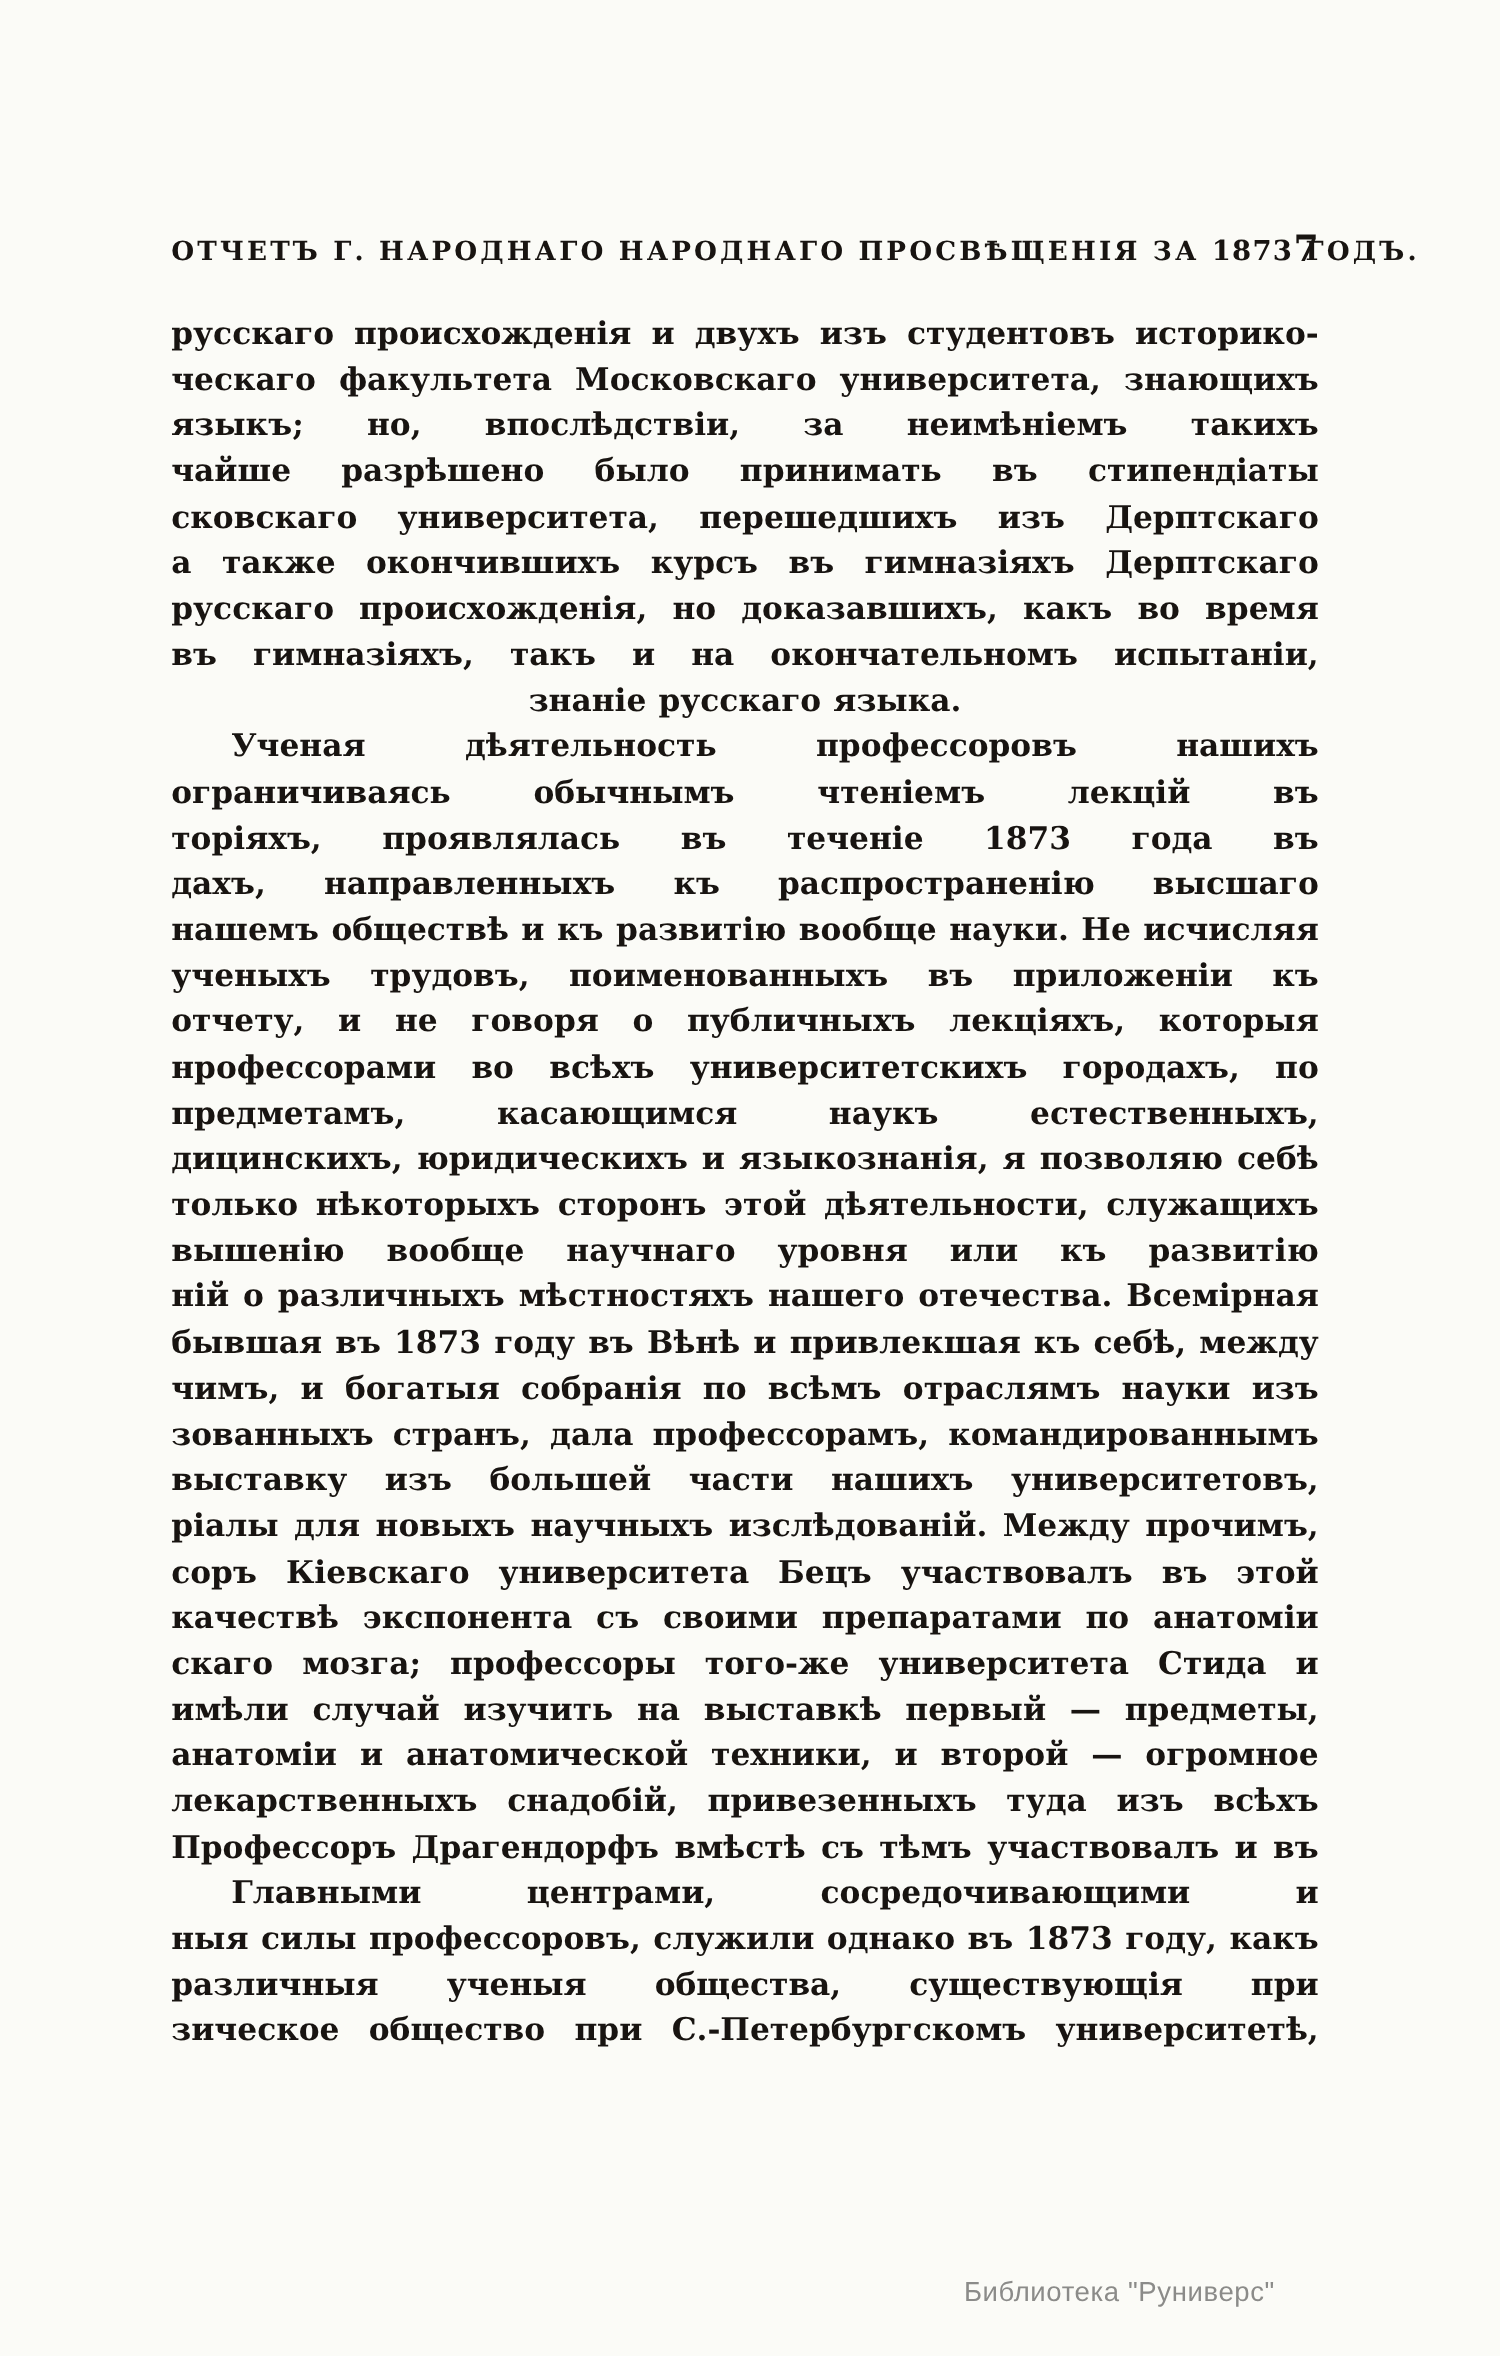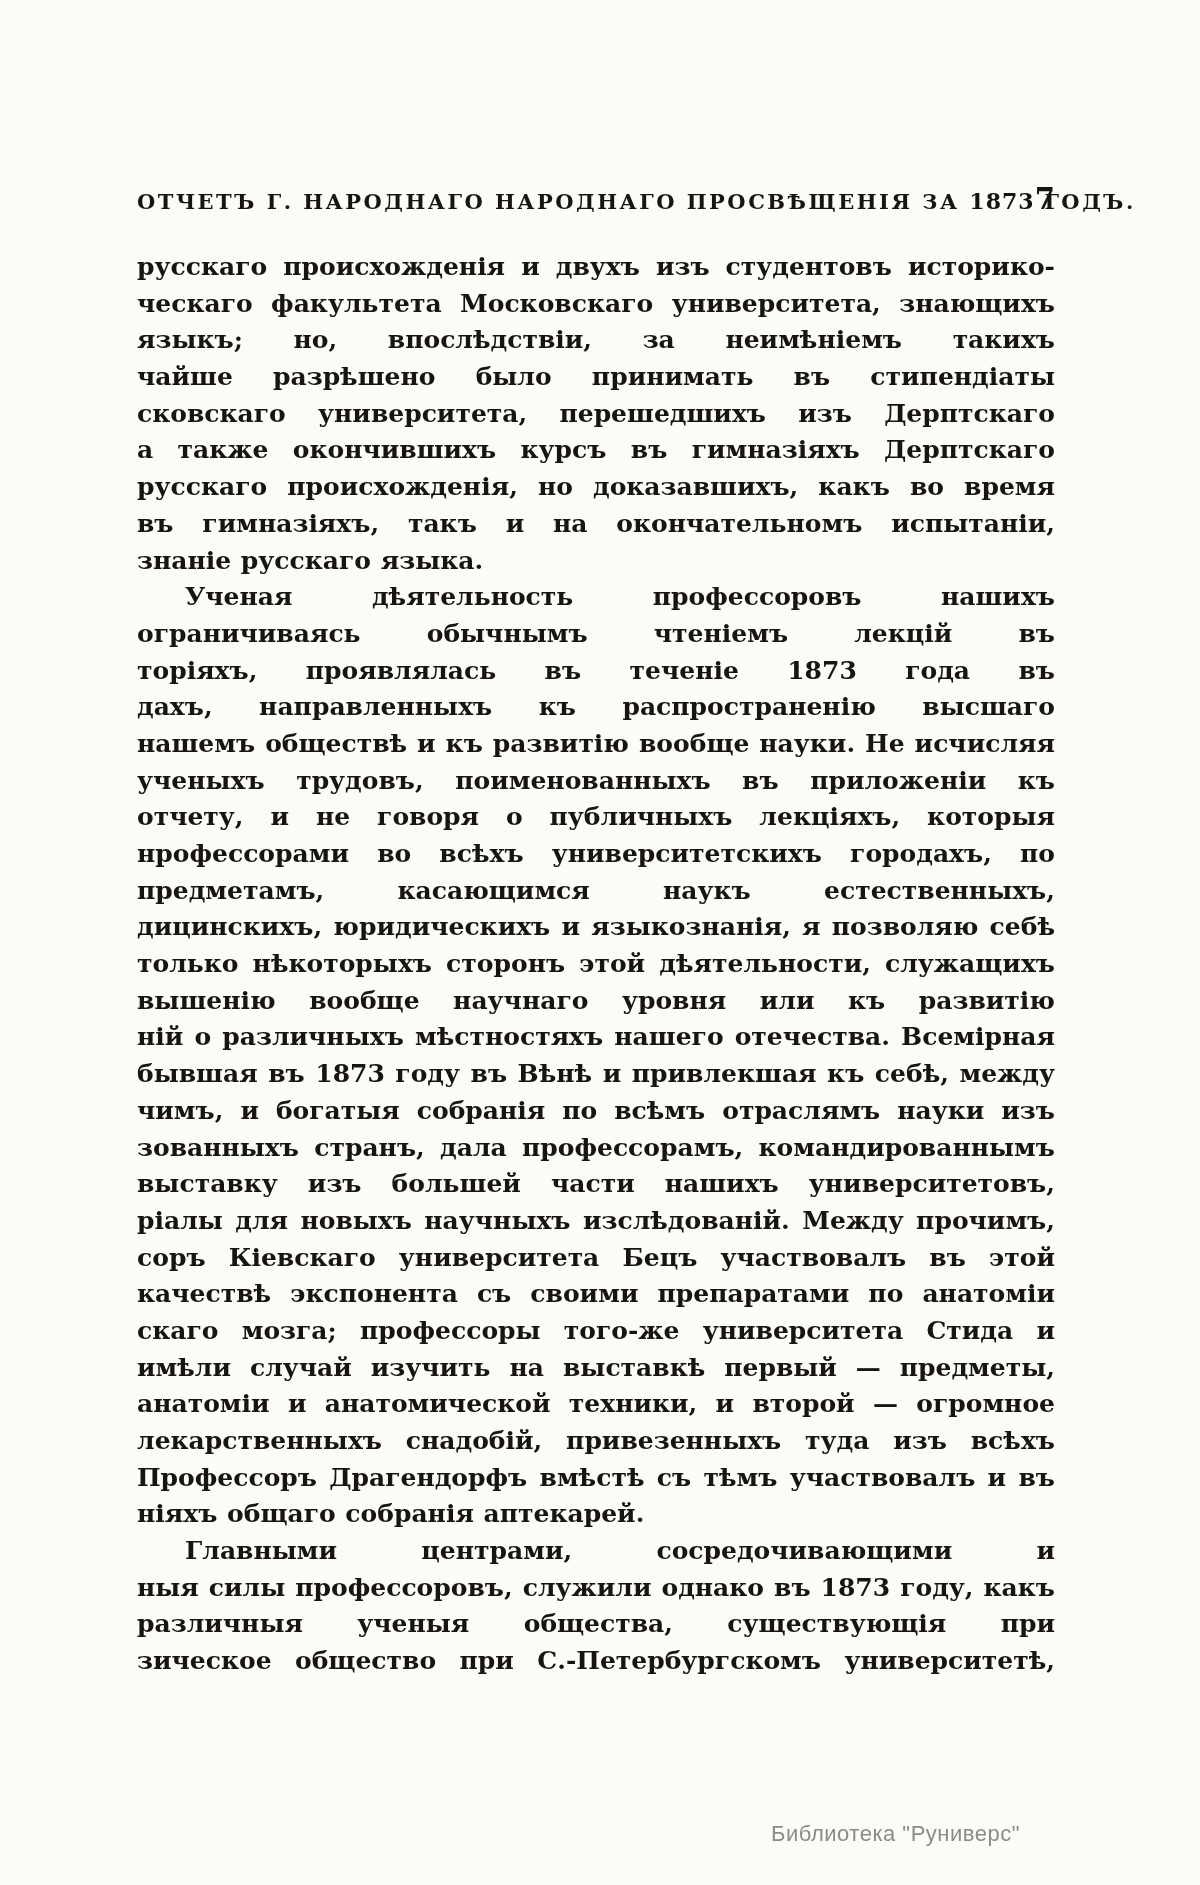--- a/index.html
+++ b/index.html
@@ -40,21 +40,21 @@
     top: 249px;
     left: 137px;
     width: 918px;
     font-size: 25px;
     font-weight: 700;
   }
   .line {
     line-height: 36.7px;
     height: 36.7px;
     overflow: hidden;
-    text-align: left;
+    text-align: center;
     word-spacing: 1px;
   }
   .line.just {
     text-align: justify;
     text-align-last: justify;
   }
   .line.indent { text-indent: 48px; }
   .watermark {
     position: absolute;
     top: 1821px;
@@ -105,21 +105,20 @@
       <div class="line just">зованныхъ странъ, дала профессорамъ, командированнымъ на эту</div>
       <div class="line just">выставку изъ большей части нашихъ университетовъ, обильные мате-</div>
       <div class="line just">ріалы для новыхъ научныхъ изслѣдованій. Между прочимъ, профес-</div>
       <div class="line just">соръ Кіевскаго университета Бецъ участвовалъ въ этой выставкѣ въ</div>
       <div class="line just">качествѣ экспонента съ своими препаратами по анатоміи человѣче-</div>
       <div class="line just">скаго мозга; профессоры того-же университета Стида и Драгендорфъ</div>
       <div class="line just">имѣли случай изучить на выставкѣ первый — предметы, касающіеся</div>
       <div class="line just">анатоміи и анатомической техники, и второй — огромное собраніе</div>
       <div class="line just">лекарственныхъ снадобій, привезенныхъ туда изъ всѣхъ частей свѣта.</div>
       <div class="line just">Профессоръ Драгендорфъ вмѣстѣ съ тѣмъ участвовалъ и въ засѣда-</div>
-      <div class="line">ніяхъ общаго собранія аптекарей.</div>
       <div class="line just indent">Главными центрами, сосредочивающими и направляющими уче-</div>
       <div class="line just">ныя силы профессоровъ, служили однако въ 1873 году, какъ и прежде,</div>
       <div class="line just">различныя ученыя общества, существующія при университетахъ. Фи-</div>
       <div class="line just">зическое общество при С.-Петербургскомъ университетѣ, основанное</div>
     </div>
 
   <div class="watermark">Библиотека "Руниверс"</div>
 
 </div>
 

